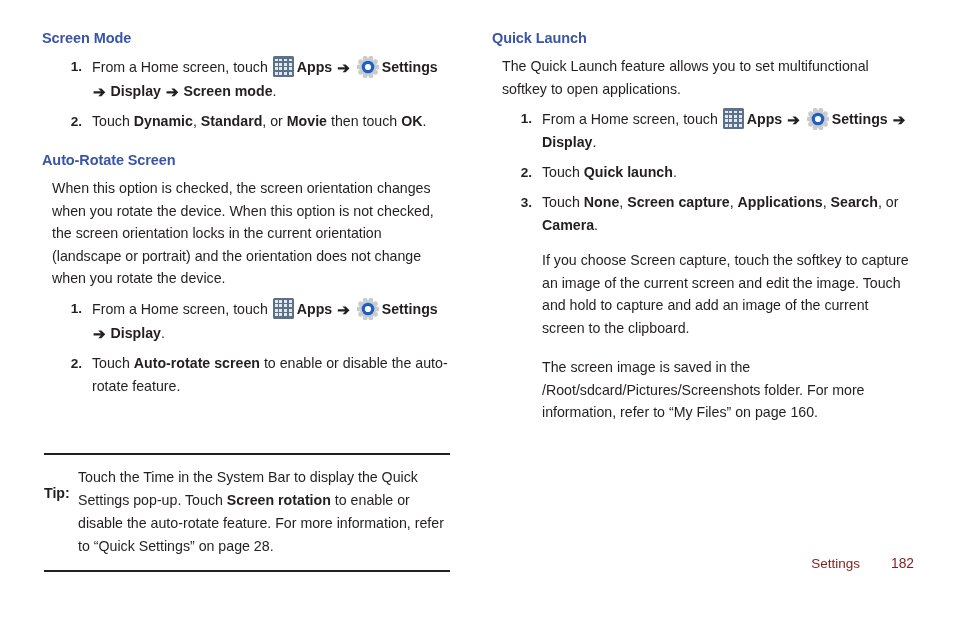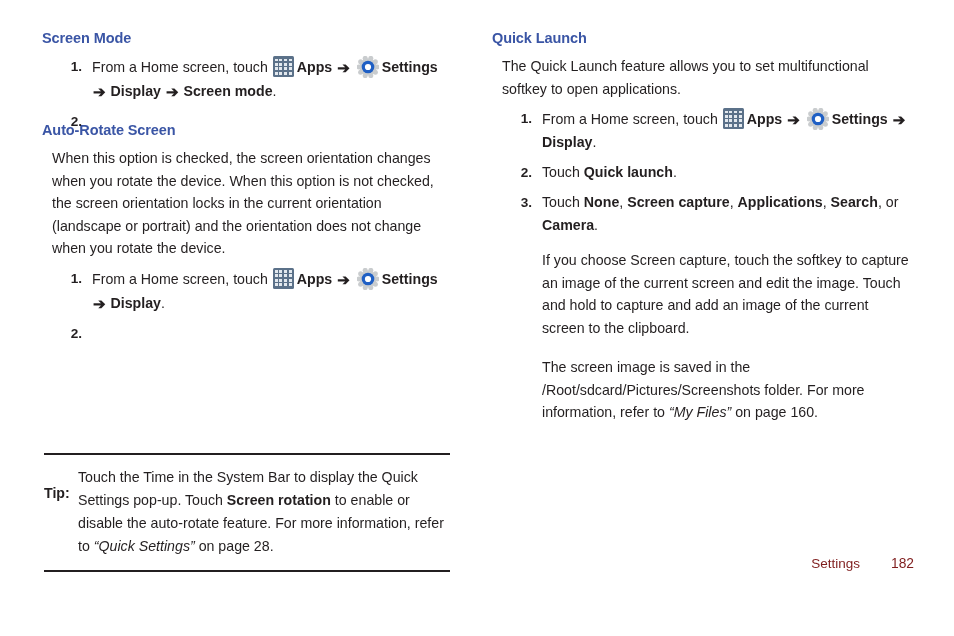--- a/index.html
+++ b/index.html
@@ -78,21 +78,21 @@
   ol.steps > li .sub-para.spaced { margin-top: 17px; }
 
   b, strong { font-weight: bold; }
   .arrow {
     font-weight: bold;
     font-size: 15px;
     padding: 0 1px;
     display: inline-block;
     transform: translateY(0.5px);
   }
-  .italic { font-style: italic; }
+  .italic { }
 
   
   .icon-apps {
     display: inline-block;
     width: 21px;
     height: 21px;
     vertical-align: -5px;
     background: #5b7189;
     border-radius: 1.5px;
     position: relative;
@@ -191,21 +191,21 @@
                   <circle cx="3.64" cy="16.35" r="2.5" fill="#c9ccce"></circle>
                   <circle cx="1.90" cy="11.00" r="2.5" fill="#c9ccce"></circle>
                   <circle cx="3.64" cy="5.65" r="2.5" fill="#c9ccce"></circle>
                   <circle cx="8.19" cy="2.35" r="2.5" fill="#c9ccce"></circle>
                   <circle cx="13.81" cy="2.35" r="2.5" fill="#c9ccce"></circle>
                   <circle cx="18.36" cy="5.65" r="2.5" fill="#c9ccce"></circle>
                   <circle cx="11" cy="11" r="8.6" fill="#c9ccce"></circle>
                   <circle cx="11" cy="11" r="6.3" fill="#1f5fc4"></circle>
                   <circle cx="11" cy="11" r="3.1" fill="#ffffff"></circle>
                 </svg></span><b>Settings</b><span> </span><span class="arrow">➔</span> <b>Display </b><span class="arrow">➔</span> <b>Screen mode</b><span>.</span></span></li>
-          <li><span class="num">2.</span></li>
+          <li><span class="num">2.</span><span><span>Touch </span><b>Dynamic</b><span>, </span><b>Standard</b><span>, or </span><b>Movie</b><span> then touch </span><b>OK</b><span>.</span></span></li>
         </ol>
     </div>
 
     <div class="heading-gap-top">
       <h2 class="section-heading">Auto-Rotate Screen</h2>
       <p class="body-text">When this option is checked, the screen orientation changes when you rotate the device. When this option is not checked, the screen orientation locks in the current orientation (landscape or portrait) and the orientation does not change when you rotate the device.</p>
       <ol class="steps">
           <li><span class="num">1.</span><span><span>From a Home screen, touch </span><span class="icon-apps"><span class="grid">
                   <i></i>
                   <i></i>
@@ -231,21 +231,21 @@
                   <circle cx="3.64" cy="16.35" r="2.5" fill="#c9ccce"></circle>
                   <circle cx="1.90" cy="11.00" r="2.5" fill="#c9ccce"></circle>
                   <circle cx="3.64" cy="5.65" r="2.5" fill="#c9ccce"></circle>
                   <circle cx="8.19" cy="2.35" r="2.5" fill="#c9ccce"></circle>
                   <circle cx="13.81" cy="2.35" r="2.5" fill="#c9ccce"></circle>
                   <circle cx="18.36" cy="5.65" r="2.5" fill="#c9ccce"></circle>
                   <circle cx="11" cy="11" r="8.6" fill="#c9ccce"></circle>
                   <circle cx="11" cy="11" r="6.3" fill="#1f5fc4"></circle>
                   <circle cx="11" cy="11" r="3.1" fill="#ffffff"></circle>
                 </svg></span><b>Settings</b><span> </span><span class="arrow">➔</span> <b>Display</b><span>.</span></span></li>
-          <li><span class="num">2.</span></li>
+          <li><span class="num">2.</span><span><span>Touch </span><b>Auto-rotate screen</b><span> to enable or disable the auto-rotate feature.</span></span></li>
         </ol>
     </div>
   </div>
 
   <div class="tip-box" id="tip-box" style="top: 453px;">
     <div class="tip-inner">
       <span class="tip-label">Tip:</span>
       <span class="tip-body"><span>Touch the Time in the System Bar to display the Quick Settings pop-up. Touch </span><b>Screen rotation</b><span> to enable or disable the auto-rotate feature. For more information, refer to </span><span class="italic">“Quick Settings”</span><span> on page 28.</span></span>
     </div>
   </div>

